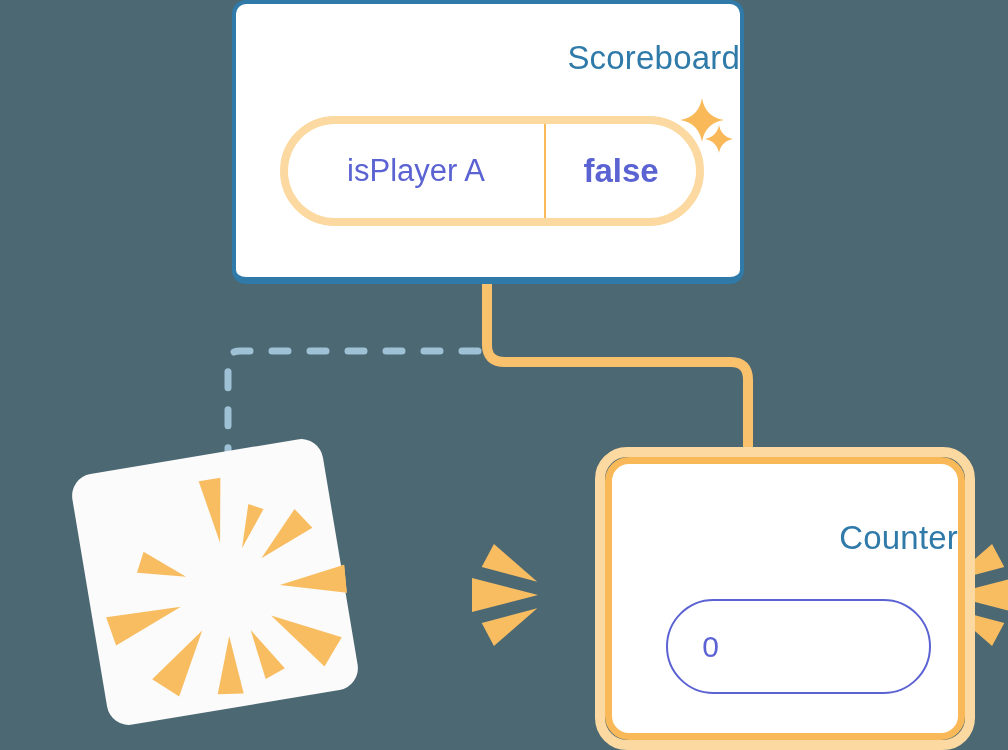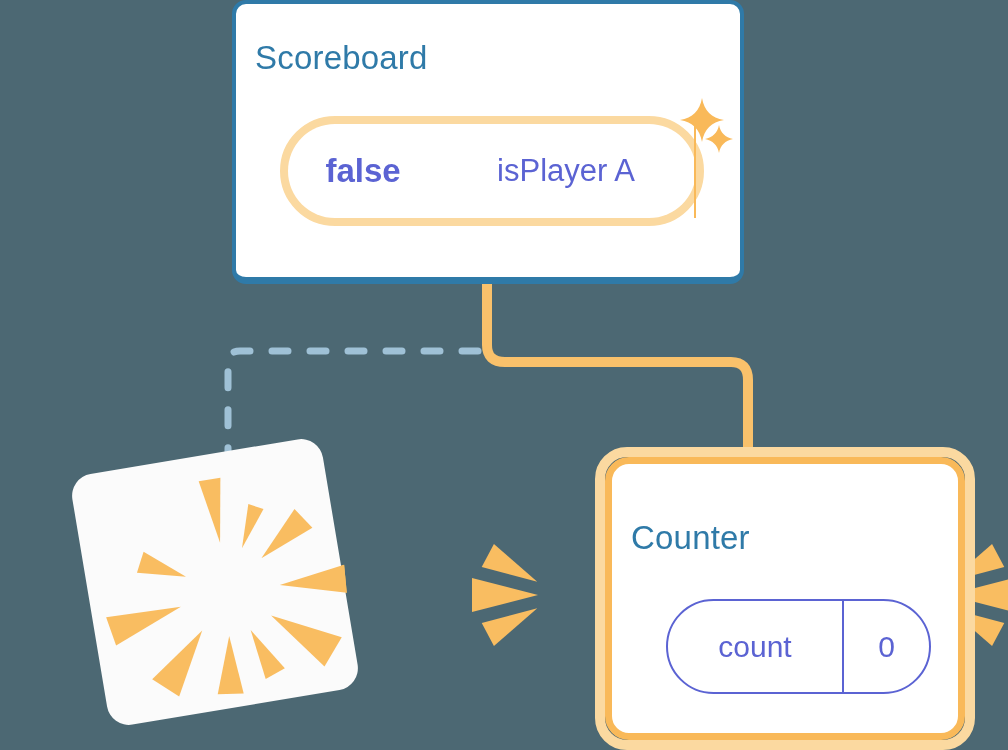--- a/index.html
+++ b/index.html
@@ -36,21 +36,21 @@
     width: 512px;
     height: 284px;
     background: #ffffff;
     border: 4px solid #2f7aa8;
     border-bottom-width: 7px;
     border-radius: 14px;
     box-sizing: border-box;
     overflow: visible;
   }
   .card-title {
-    text-align: left;
+    text-align: right;
     color: #2f7aa8;
     font-size: 33px;
     letter-spacing: 0.2px;
     font-weight: 400;
     padding-left: 19px;
   }
   .scoreboard-title {
     margin-top: 35px;
   }
 
@@ -271,22 +271,22 @@
       </g>
     </svg>
   </div>
 
   <div class="card-scoreboard">
     <div class="card-title scoreboard-title">Scoreboard</div>
 
     <div class="pill-wrap-hot">
       <div class="pill-halo"></div>
       <div class="pill-hot">
+        <div class="pill-cell pill-key-hot">isPlayer A</div>
         <div class="pill-cell pill-val-hot">false</div>
-        <div class="pill-cell pill-key-hot">isPlayer A</div>
       </div>
     </div>
   </div>
 
   <div class="sparkle sparkle-big">
     <svg width="48" height="48" viewBox="0 0 48 48">
       <path fill="#f9b959" d="M24 2 C26.2 14.6 33.4 21.8 46 24 C33.4 26.2 26.2 33.4 24 46 C21.8 33.4 14.6 26.2 2 24 C14.6 21.8 21.8 14.6 24 2 Z"></path>
     </svg>
   </div>
   <div class="sparkle sparkle-small">
@@ -324,19 +324,18 @@
           </g>
       </g>
     </svg>
   </div>
 
   <div class="card-counter">
     <div class="card-counter-inner">
       <div class="card-title counter-title">Counter</div>
 
       <div class="pill-cool">
-        <div class="pill-cell pill-key-cool">count</div>
         <div class="pill-cell pill-val-cool">0</div>
       </div>
     </div>
   </div>
 
 </div>
 
 </body></html>

